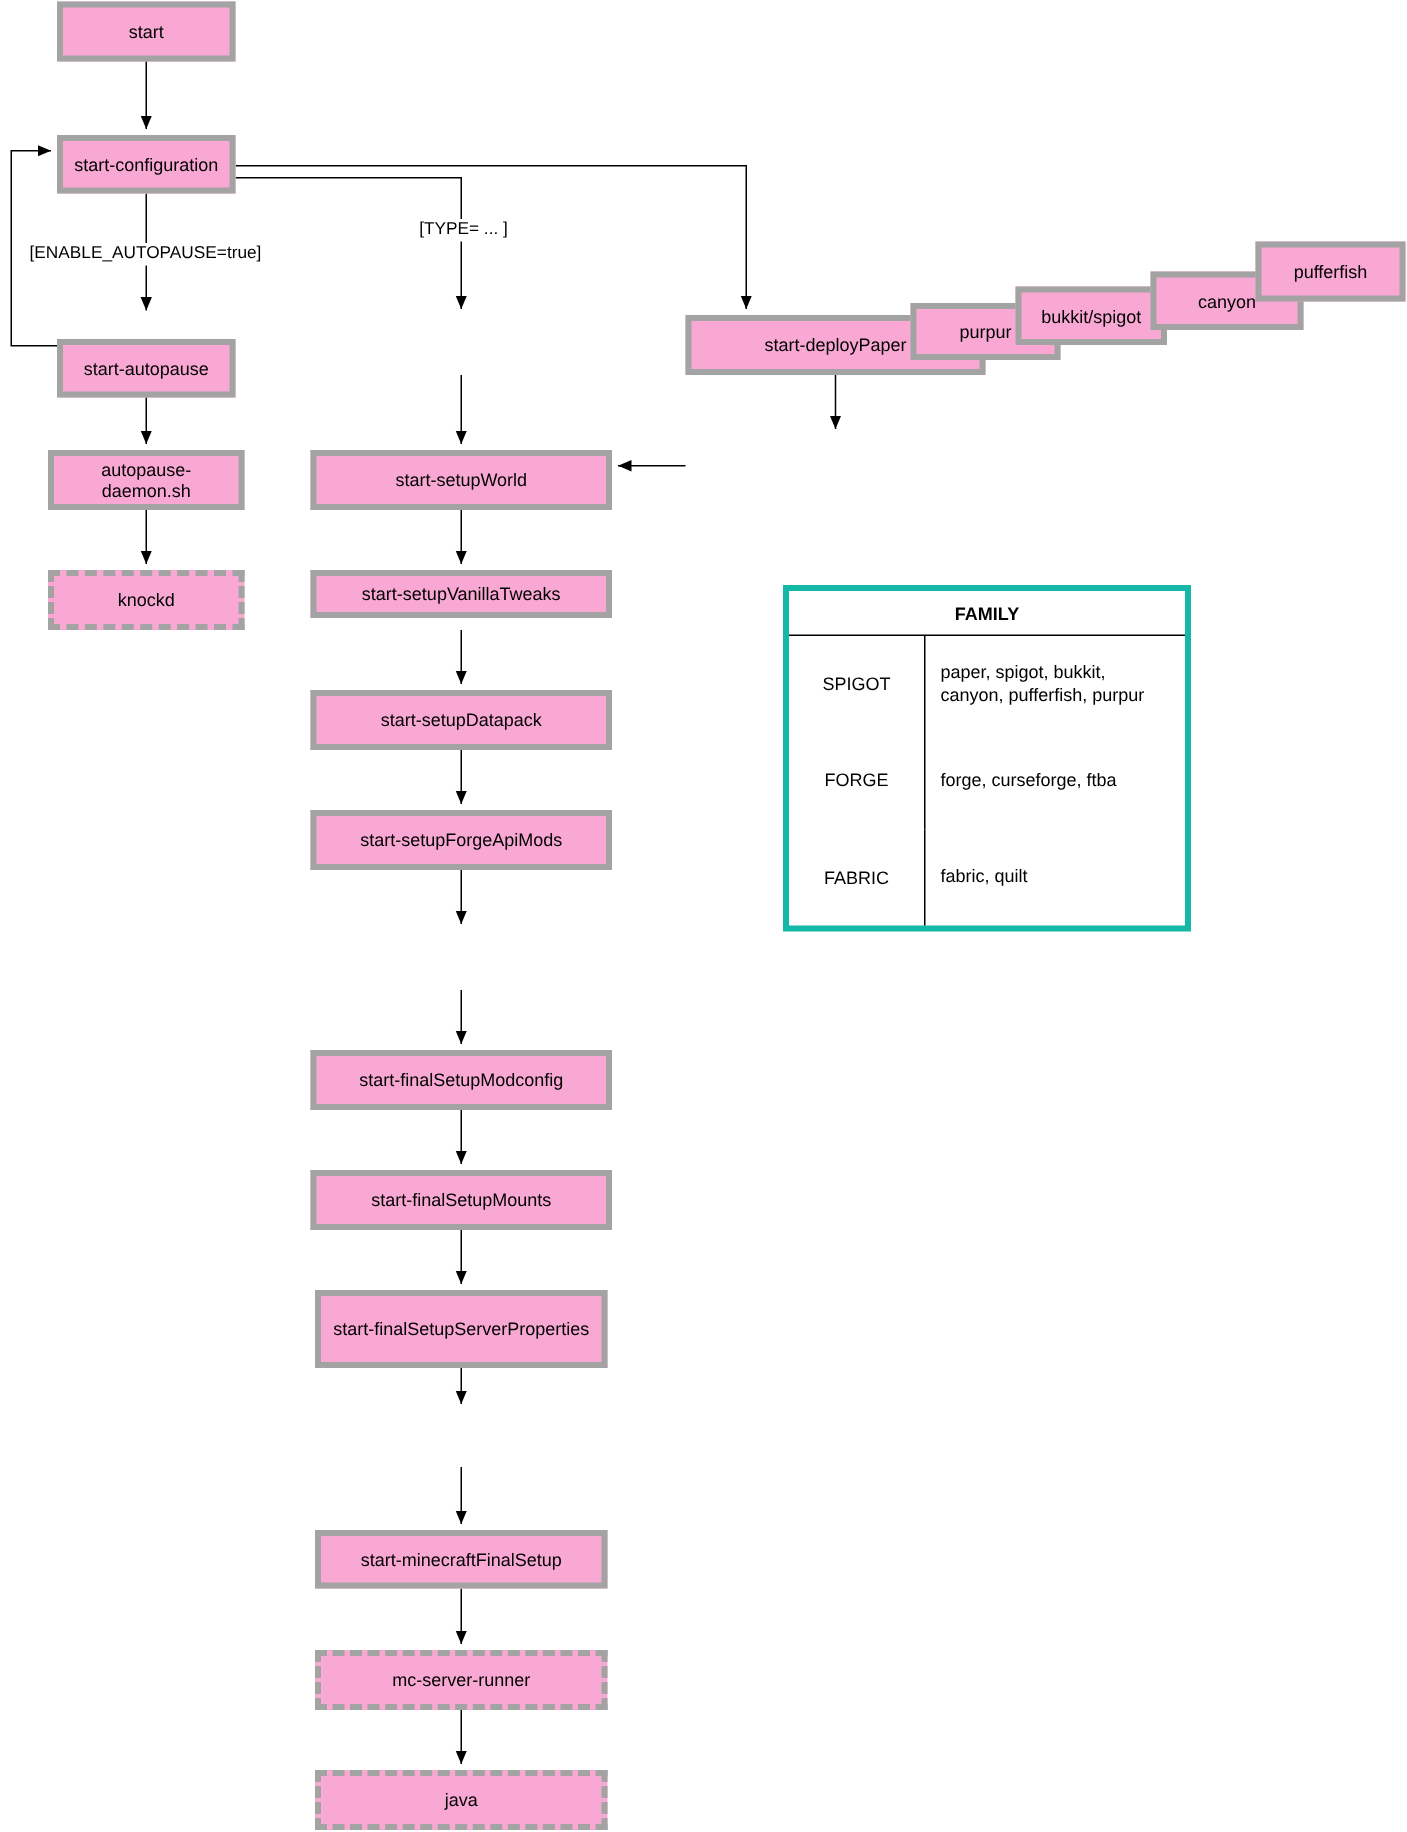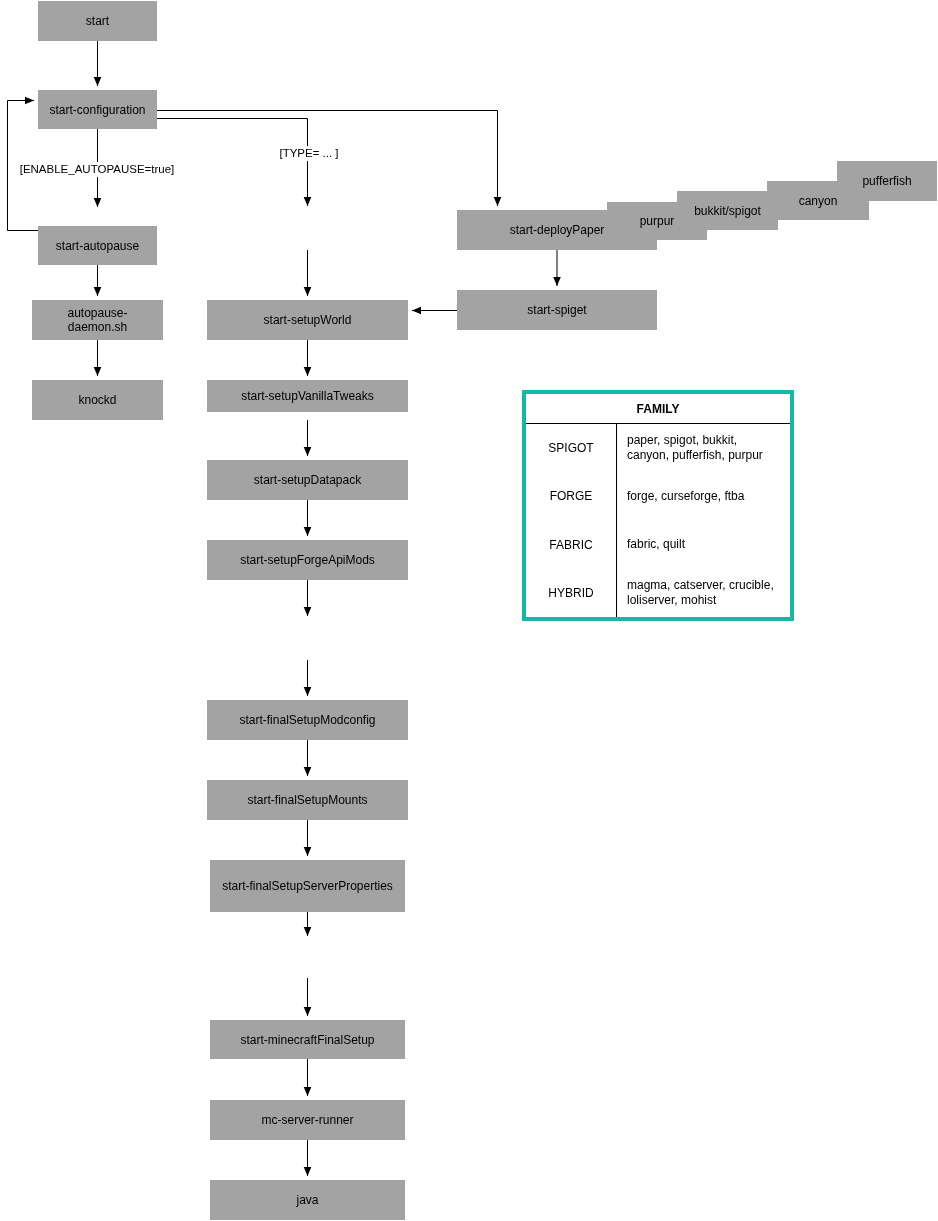--- a/index.html
+++ b/index.html
@@ -18,22 +18,22 @@
   }
   .edges {
     position: absolute;
     left: 0;
     top: 0;
     z-index: 1;
   }
   .node {
     position: absolute;
     box-sizing: border-box;
-    background: #a3a3a3;
-    border: 2px solid #a3a3a3;
+    background: #f9a8d4;
+    border: 4px solid #a3a3a3;
     display: flex;
     align-items: center;
     justify-content: center;
     text-align: center;
     font-size: 12px;
     line-height: 14px;
     z-index: 3;
     padding: 6px 4px;
   }
   .node.dashed {
@@ -150,21 +150,20 @@
   <div class="node" style="left:457px; top:210px; width:200px; height:40px;">start-deployPaper</div>
 
   <div class="node" style="left:607px; top:202px; width:100px; height:38px;">purpur</div>
 
   <div class="node" style="left:677px; top:191px; width:101px; height:39px;">bukkit/spigot</div>
 
   <div class="node" style="left:767px; top:181px; width:102px; height:39px;">canyon</div>
 
   <div class="node" style="left:837px; top:161px; width:100px; height:40px;">pufferfish</div>
 
-  <div class="node" style="left:457px; top:290px; width:200px; height:40px;">start-spiget</div>
 
   <div class="node" style="left:207px; top:300px; width:201px; height:40px;">start-setupWorld</div>
 
   <div class="node" style="left:207px; top:380px; width:201px; height:32px;">start-setupVanillaTweaks</div>
 
   <div class="node" style="left:207px; top:460px; width:201px; height:40px;">start-setupDatapack</div>
 
   <div class="node" style="left:207px; top:540px; width:201px; height:40px;">start-setupForgeApiMods</div>
 
 
@@ -189,20 +188,16 @@
         <div class="ft-members">paper, spigot, bukkit, canyon, pufferfish, purpur</div>
       </div>
       <div class="ft-row">
         <div class="ft-family">FORGE</div>
         <div class="ft-members">forge, curseforge, ftba</div>
       </div>
       <div class="ft-row">
         <div class="ft-family">FABRIC</div>
         <div class="ft-members">fabric, quilt</div>
       </div>
-      <div class="ft-row">
-        <div class="ft-family">HYBRID</div>
-        <div class="ft-members">magma, catserver, crucible, loliserver, mohist</div>
-      </div>
     </div>
   </div>
 
 </div>
 
 </body></html>

